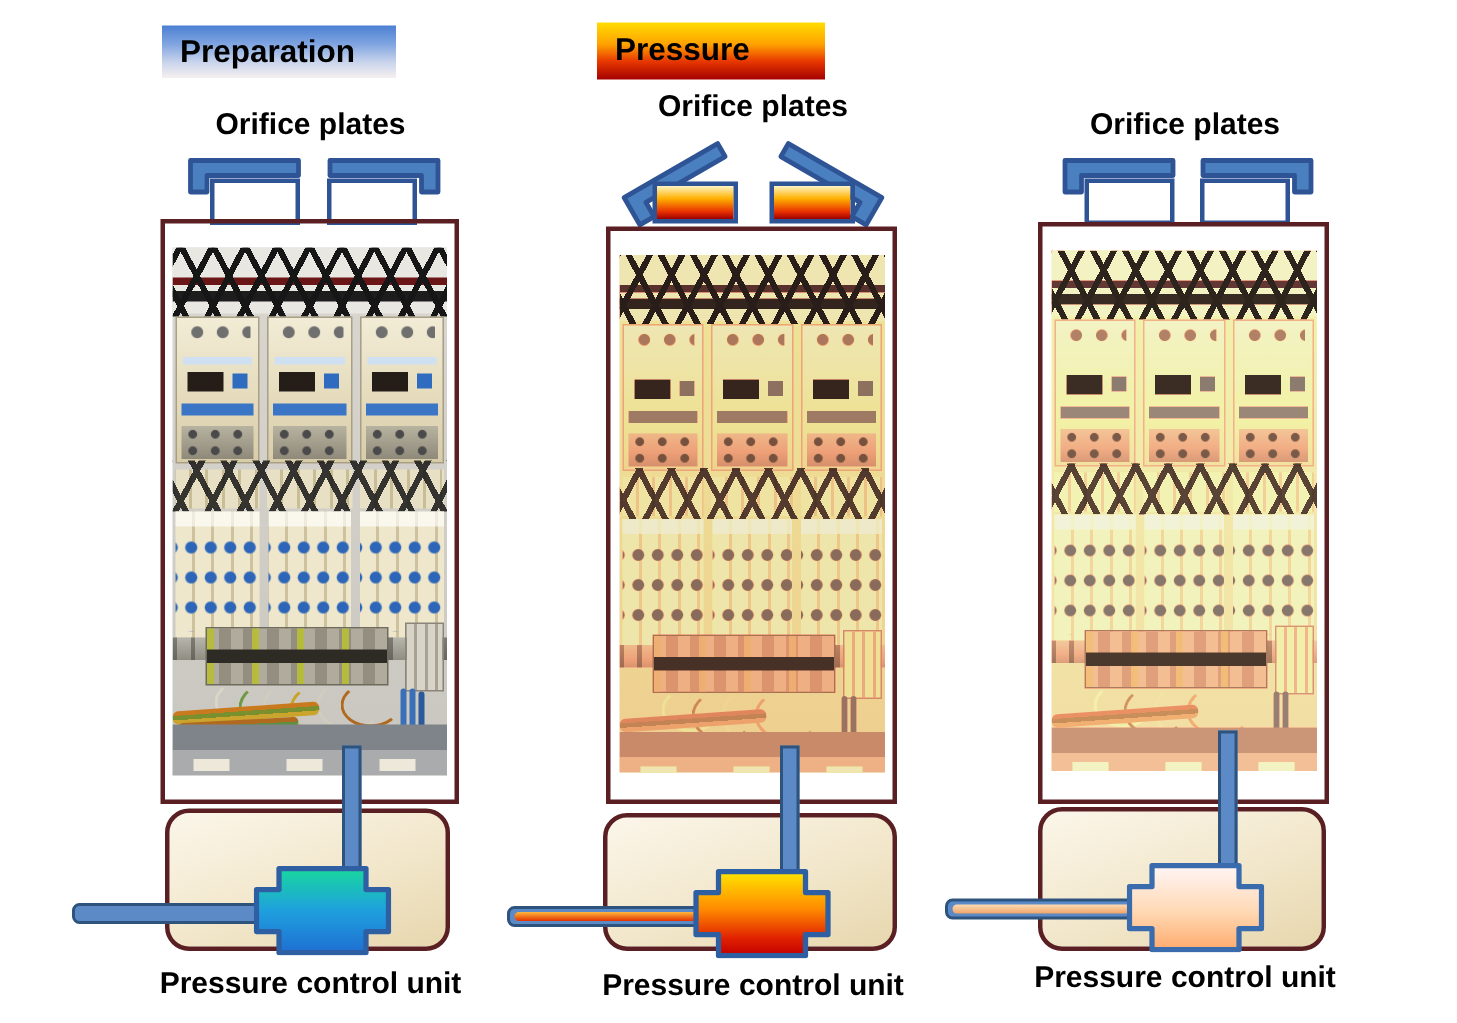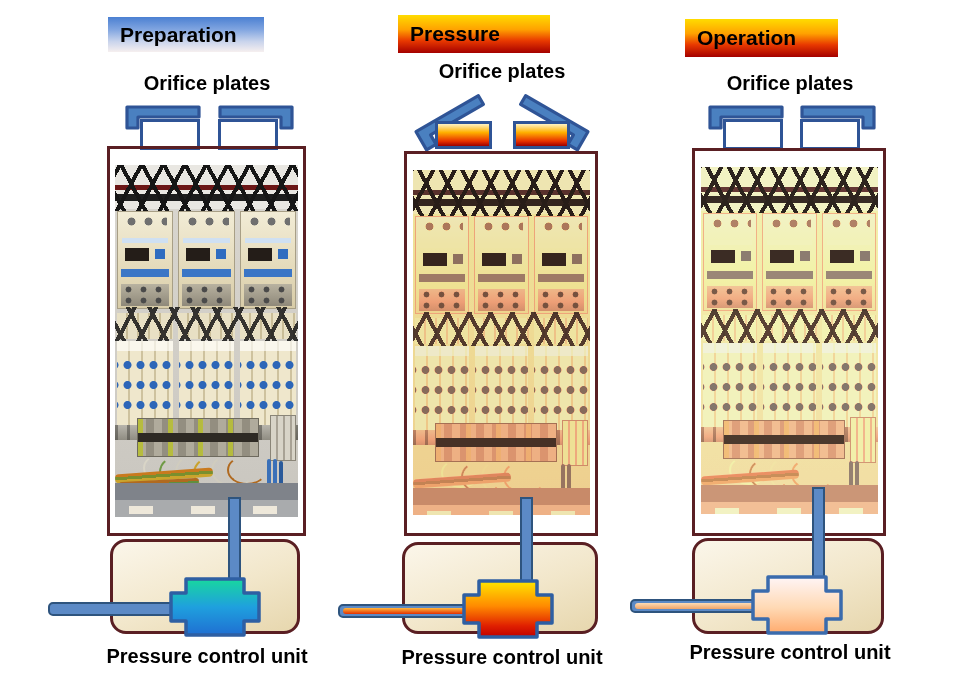--- a/index.html
+++ b/index.html
@@ -328,21 +328,20 @@
     <div class="hpipe">
         <div class="core"></div>
       </div>
     <svg class="valve" width="92" height="60" viewBox="0 0 92 60">
       <polygon points="17,2 75,2 75,16 90,16 90,44 75,44 75,58 17,58 17,44 2,44 2,16 17,16" fill="url(#vg2)" stroke="#2E5FA3" stroke-width="3.5" stroke-linejoin="round"></polygon>
     </svg>
     <div class="caption">Pressure control unit</div>
   </div>
 
   <div class="stage c3">
-    <div class="stage-label">Operation</div>
     <div class="orifice-label">Orifice plates</div>
 
     <div class="capw left">
       <svg width="78" height="27" viewBox="0 0 78 27">
           <path d="M3,3 h72 v10 h-61 v11 h-11 z" fill="#4A80C0" stroke="#2F5496" stroke-width="3.2" stroke-linejoin="round"></path>
         </svg>
     </div>
     <div class="capw right">
       <svg width="78" height="27" viewBox="0 0 78 27">
           <path d="M3,3 h72 v10 h-61 v11 h-11 z" fill="#4A80C0" stroke="#2F5496" stroke-width="3.2" stroke-linejoin="round"></path>

